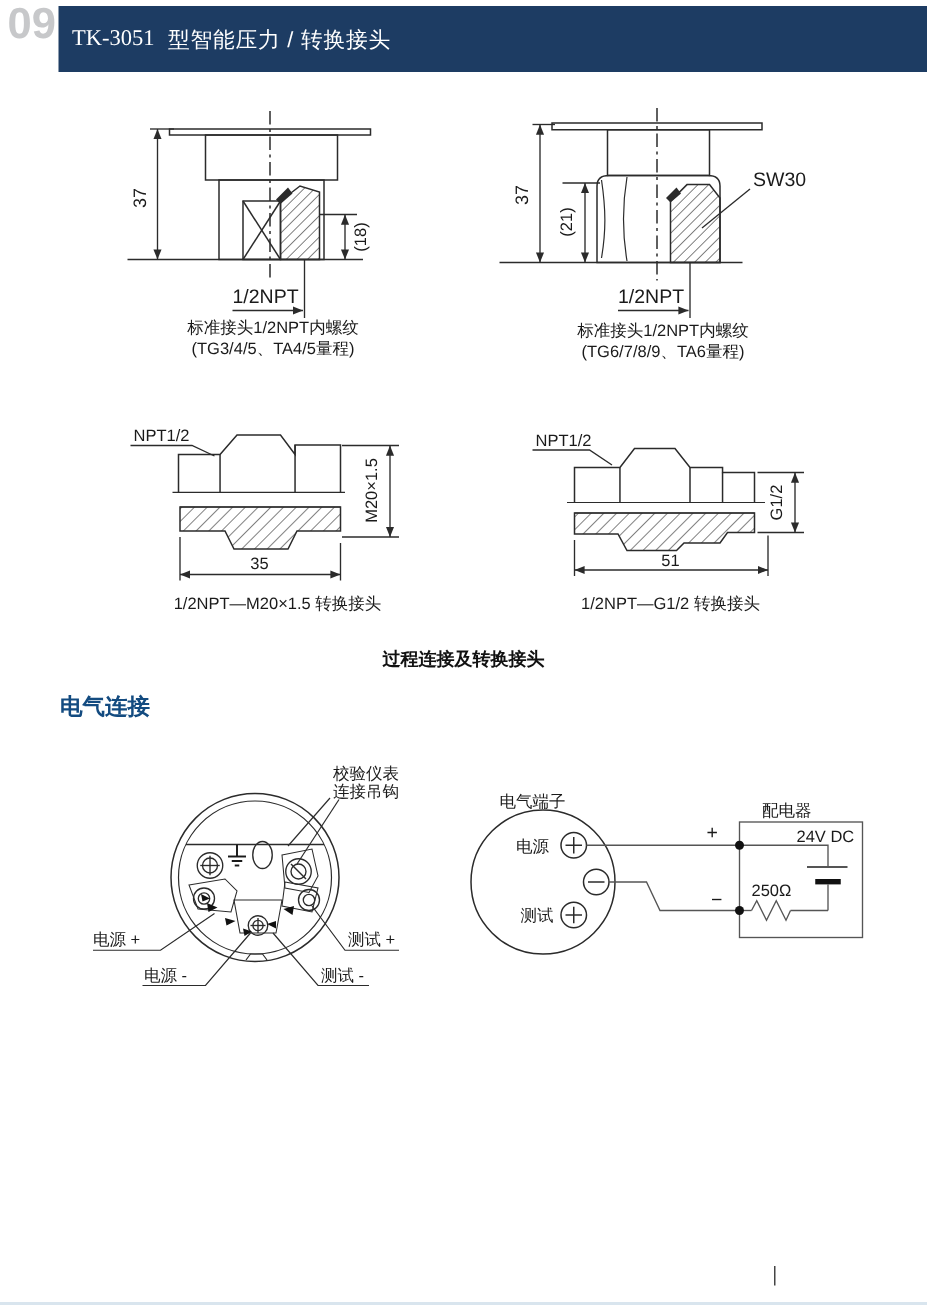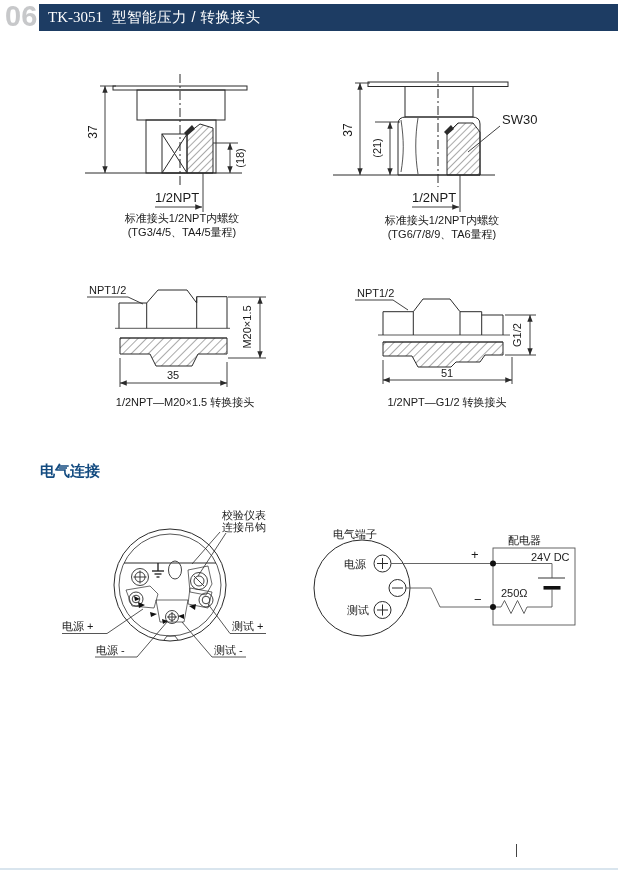--- a/index.html
+++ b/index.html
@@ -1,36 +1,36 @@
 <!DOCTYPE html>
 <html><head>
 <meta charset="utf-8">
 <style>
   html,body{margin:0;padding:0;background:#fff;}
   .page{position:relative;width:618px;height:873px;background:#fff;overflow:hidden;
         font-family:"Liberation Sans","DejaVu Sans",sans-serif;}
   .pagenum{position:absolute;left:5px;top:0px;font-size:29px;font-weight:bold;color:#c7c8ca;}
-  .titlebar{position:absolute;left:39px;top:4px;width:579px;height:27px;background:#1d3c63;
+  .titlebar{position:absolute;left:39px;top:4px;width:579px;height:44px;background:#1d3c63;
             color:#fff;display:flex;align-items:center;padding-left:9px;box-sizing:border-box;}
   .title-model{font-family:"Liberation Serif","DejaVu Serif",serif;font-size:15px;margin-right:9px;}
   .title-text{font-size:14.5px;letter-spacing:.5px;}
   .center-caption{position:absolute;left:0;top:431px;width:618px;text-align:center;
                   font-size:12px;font-weight:bold;color:#111;}
   .section-heading{position:absolute;left:40px;top:462px;font-size:15px;font-weight:bold;color:#134b80;}
   svg{position:absolute;overflow:visible;}
   svg text{font-family:"Liberation Sans","DejaVu Sans",sans-serif;fill:#1a1a1a;}
   .footer-line{position:absolute;left:0;top:868px;width:618px;height:2px;background:#d9e5ee;}
   .stray-mark{position:absolute;left:516px;top:844px;width:1px;height:13px;background:#444;}
 </style>
 </head>
 <body>
 
 <div class="page">
 
-  <div class="pagenum">06</div>
+  <div class="pagenum">09</div>
   <div class="titlebar">
     <span class="title-model">TK-3051</span>
     <span class="title-text">型智能压力 / 转换接头</span>
   </div>
 
   <svg style="left:70px;top:60px" width="230" height="190" viewBox="0 0 230 190">
     <defs>
       <pattern id="hA" patternUnits="userSpaceOnUse" width="5" height="5" patternTransform="rotate(45)">
         <line x1="0" y1="0" x2="0" y2="5" stroke="#2b2b2b" stroke-width="0.8"></line>
       </pattern>
@@ -160,20 +160,21 @@
       <path d="M53,90 V114"></path>
       <path d="M182,87 V114"></path>
       <line x1="53" y1="110" x2="182" y2="110" marker-start="url(#mD)" marker-end="url(#mD)"></line>
     </g>
     <text x="27" y="27" font-size="11">NPT1/2</text>
     <text x="191" y="65" transform="rotate(-90 191 65)" font-size="11" text-anchor="middle">G1/2</text>
     <text x="117" y="107" font-size="11" text-anchor="middle">51</text>
     <text x="117" y="136" font-size="11" text-anchor="middle">1/2NPT—G1/2 转换接头</text>
   </svg>
 
+  <div class="center-caption">过程连接及转换接头</div>
   <div class="section-heading">电气连接</div>
 
   <svg style="left:50px;top:500px" width="250" height="180" viewBox="0 0 250 180">
     <g fill="none" stroke="#2b2b2b" stroke-width="1">
       <circle cx="120" cy="85" r="56"></circle>
       <circle cx="120" cy="85" r="51" stroke-width="0.8"></circle>
       <path d="M74,63 H166"></path>
       <path d="M114,140 L117,136 H125 L128,140" stroke-width="0.8"></path>
       <path d="M76,90 L100,86 L108,94 L104,108 L82,106 Z" stroke-width="0.7"></path>
       <path d="M140,88 L162,92 L158,108 L138,104 Z" stroke-width="0.7"></path>

